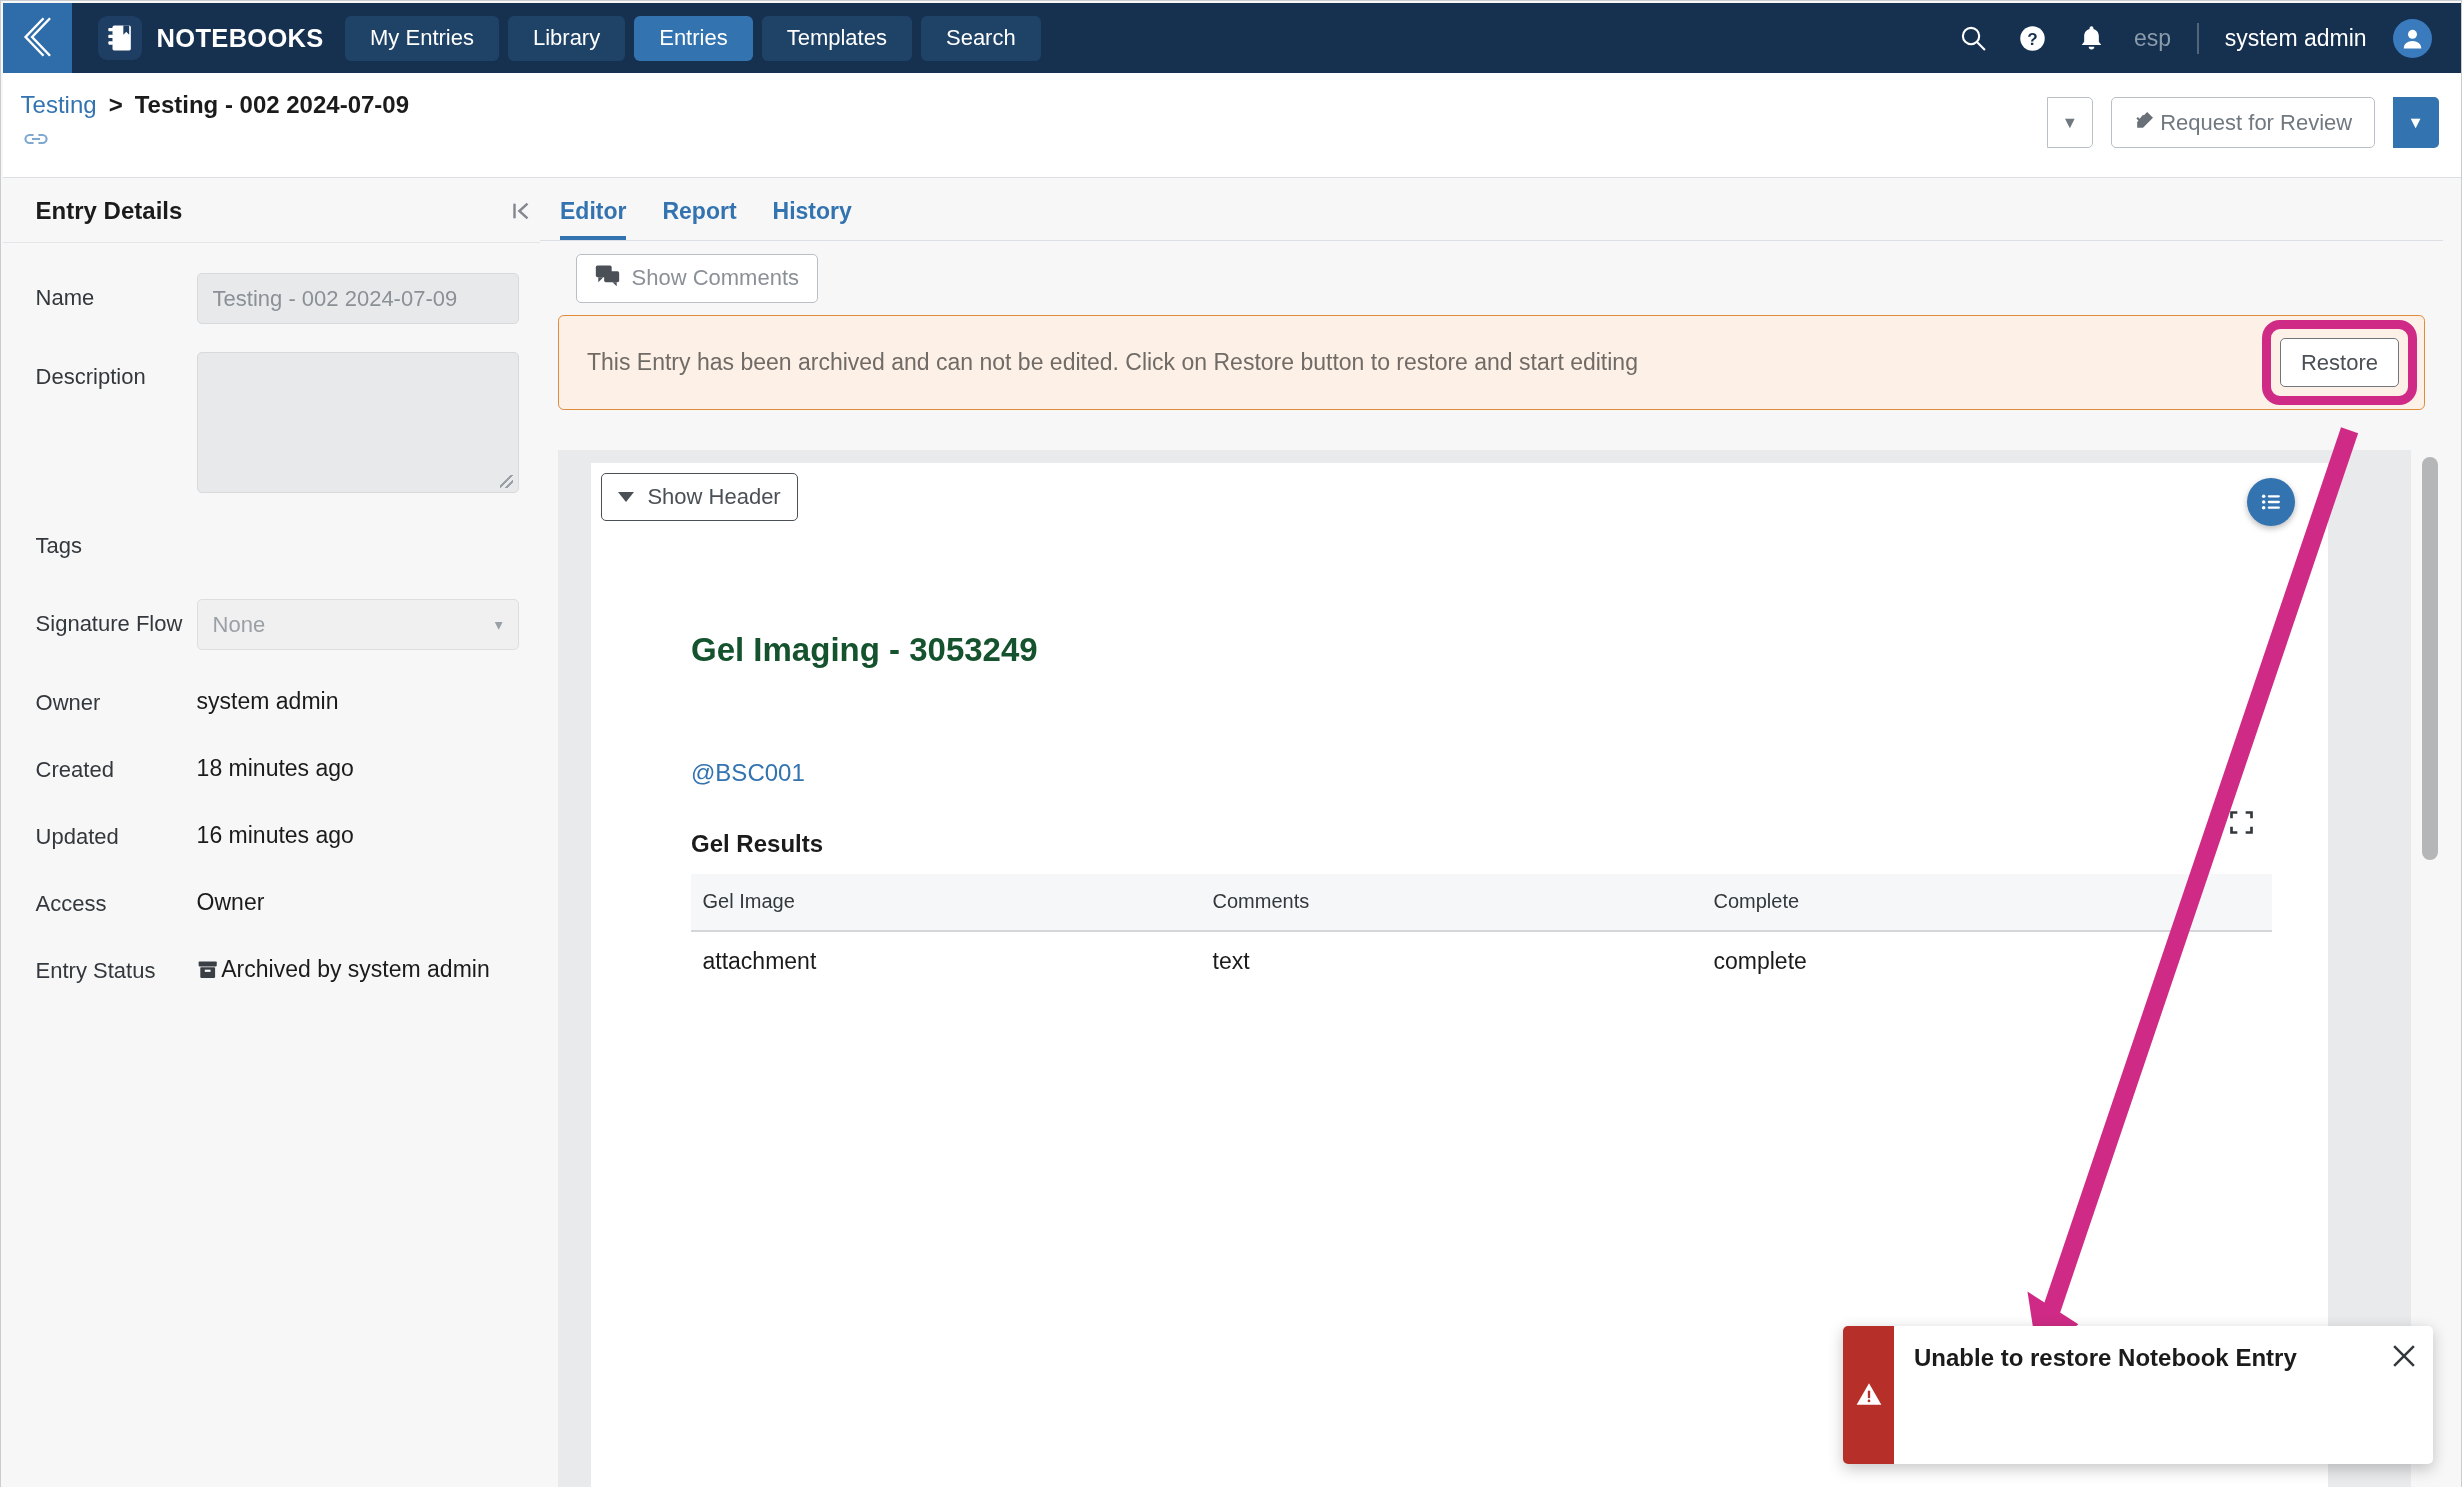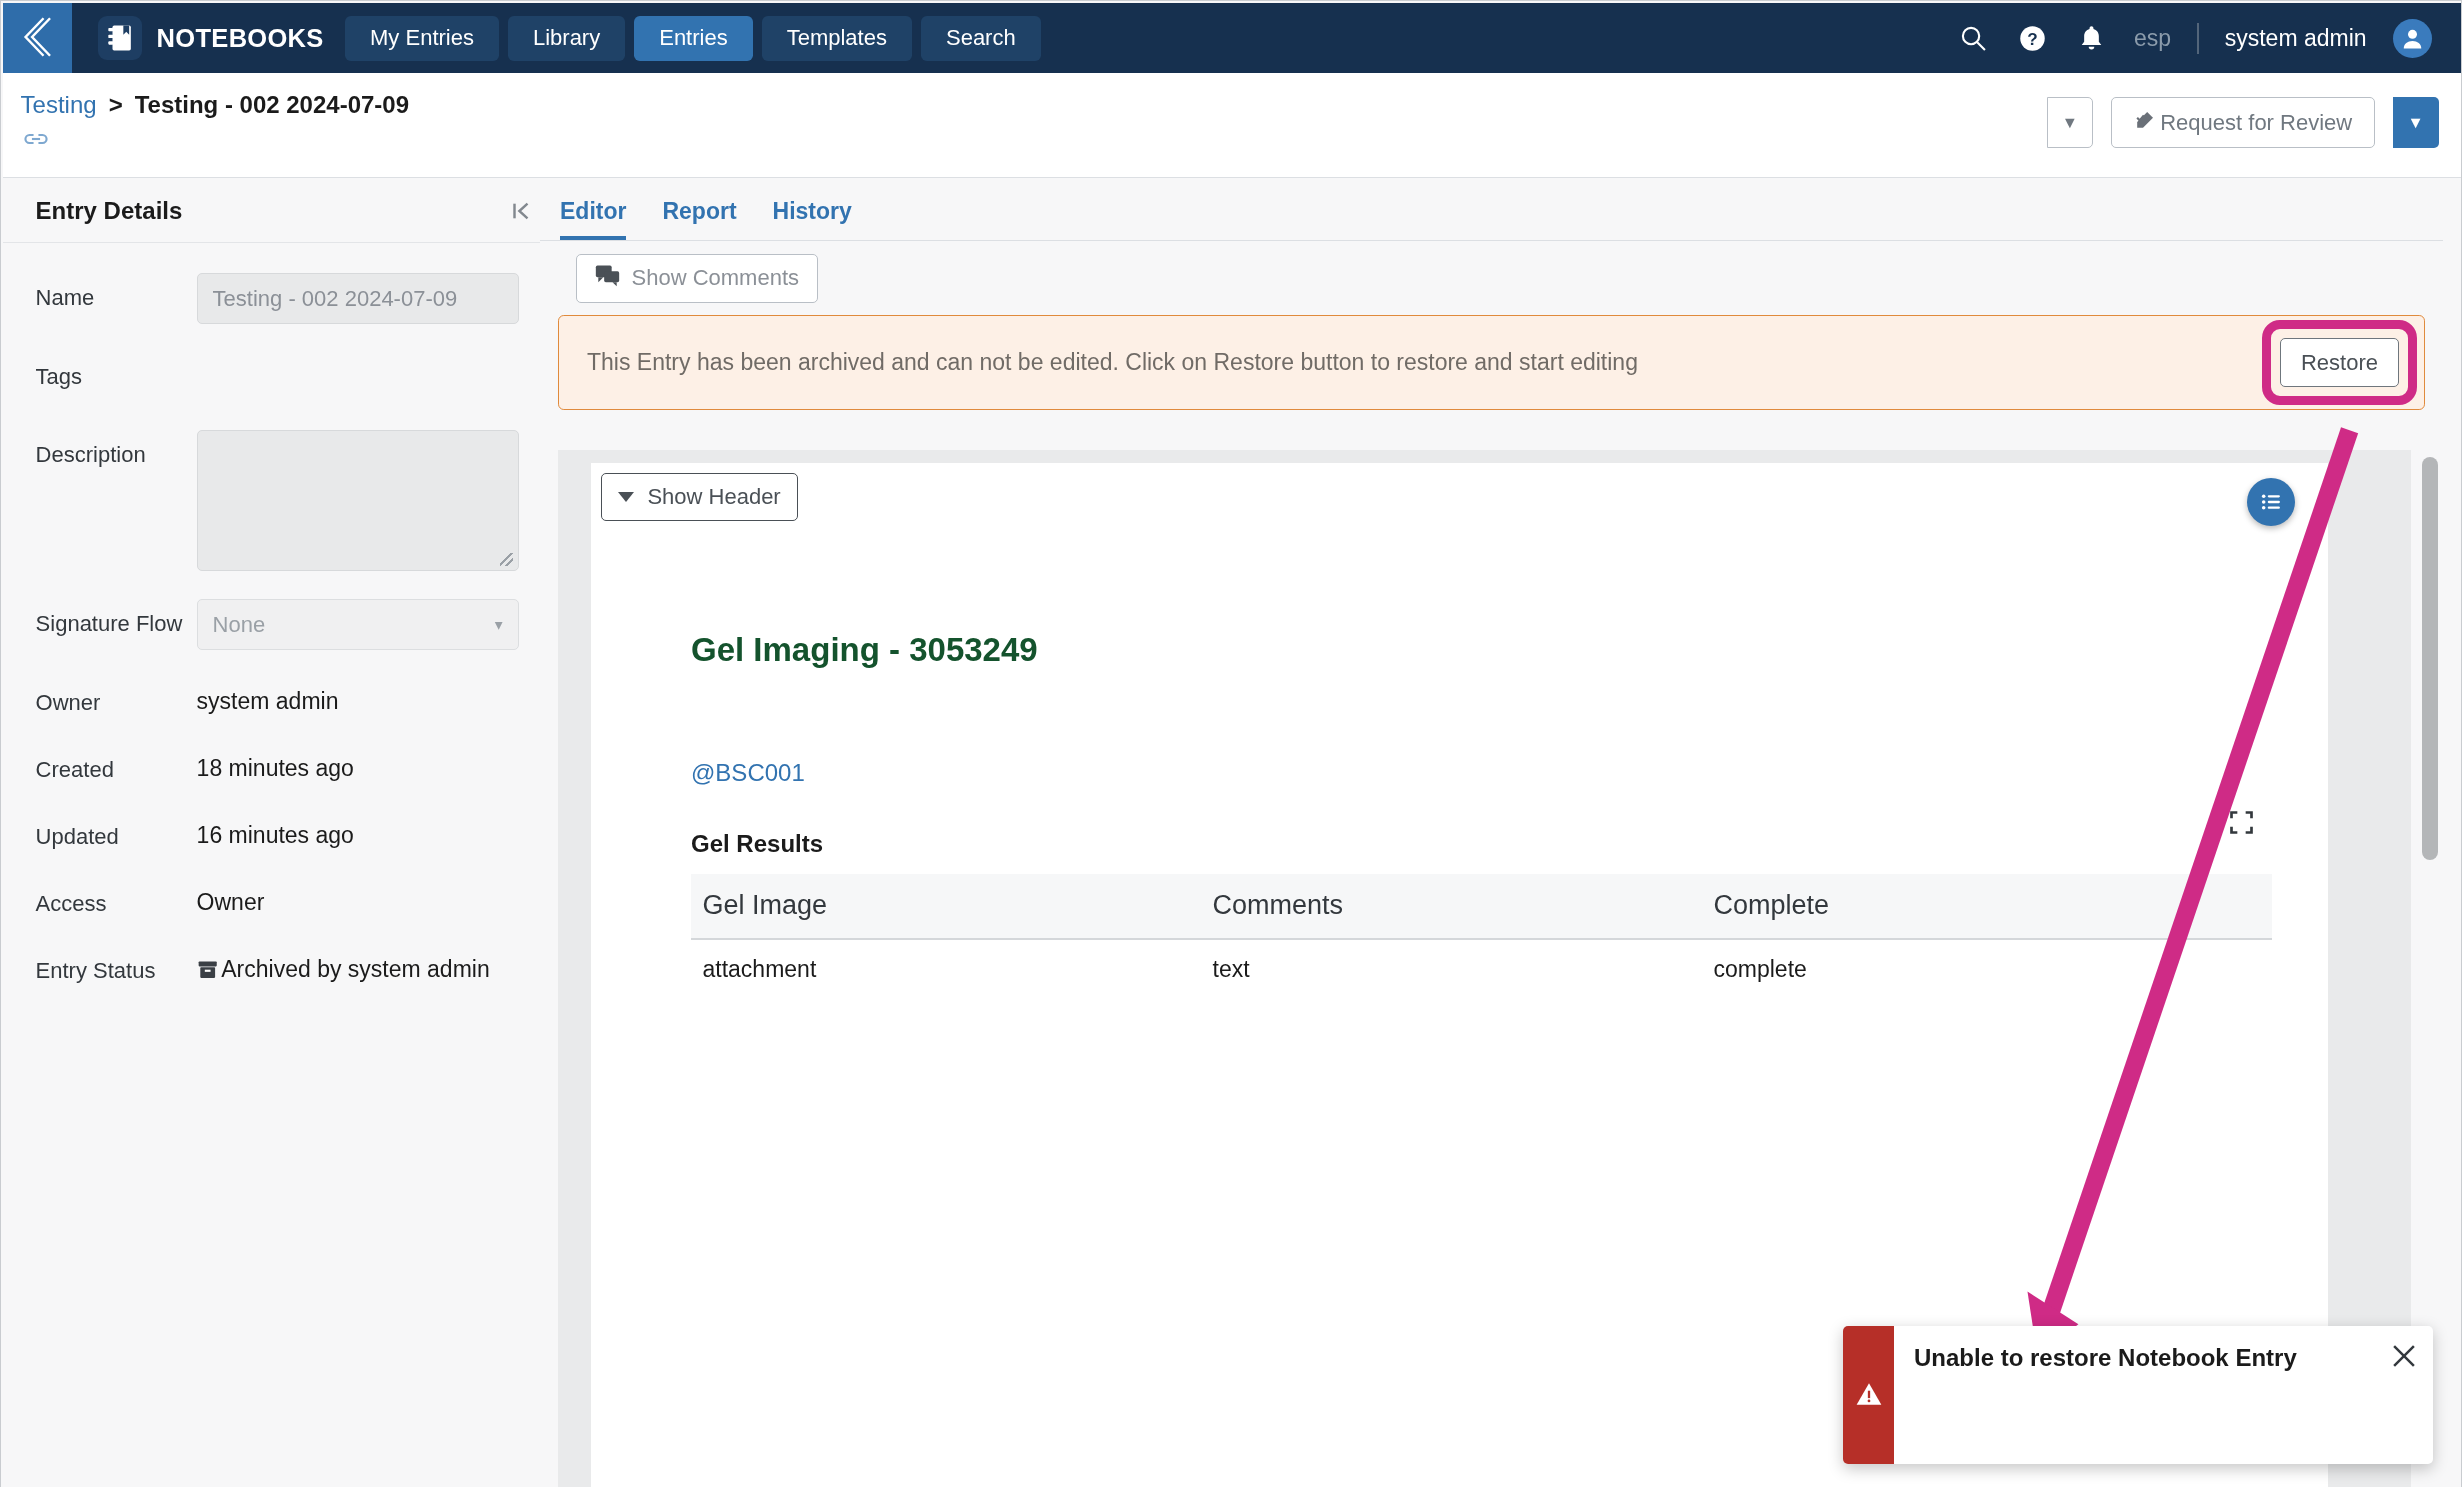--- a/index.html
+++ b/index.html
@@ -262,21 +262,21 @@
     position: absolute; right: 74px; top: 347px;
     width: 25px; height: 25px;
   }
   .tbl {
     position: absolute; left: 100px; top: 411px;
     width: 1581px; border-collapse: collapse;
   }
   .tbl thead th {
     background: #f6f7f8; border-bottom: 2.5px solid #d4d7da;
     text-align: left; font-weight: normal;
-    font-size: 27px; color: #33383d; padding: 16.4px 11.5px;
+    font-size: 20px; color: #33383d; padding: 16.4px 11.5px;
   }
   .tbl tbody td {
     font-size: 23px; color: #1b1b1b; padding: 16.4px 11.5px;
     border-bottom: none;
   }
   .tbl col.c1 { width: 510px; }
   .tbl col.c2 { width: 501px; }
   .tbl col.c3 { width: 570px; }
 
   
@@ -435,28 +435,28 @@
       </div>
     </div>
 
     <div class="sb-body">
 
       <div class="field">
         <div class="lbl">Name</div>
         <div class="inp-ro">Testing - 002 2024-07-09</div>
       </div>
 
+      <div class="field">
+        <div class="lbl">Description</div>
+        <div class="ta-ro"></div>
+      </div>
+
       <div class="field" style="margin-bottom:39px;">
         <div class="lbl">Tags</div>
         <div class="val"></div>
-      </div>
-
-      <div class="field">
-        <div class="lbl">Description</div>
-        <div class="ta-ro"></div>
       </div>
 
       <div class="field">
         <div class="lbl">Signature Flow</div>
         <div class="sel-ro">
           <span>None</span>
           <span class="chev">▾</span>
         </div>
       </div>
 

